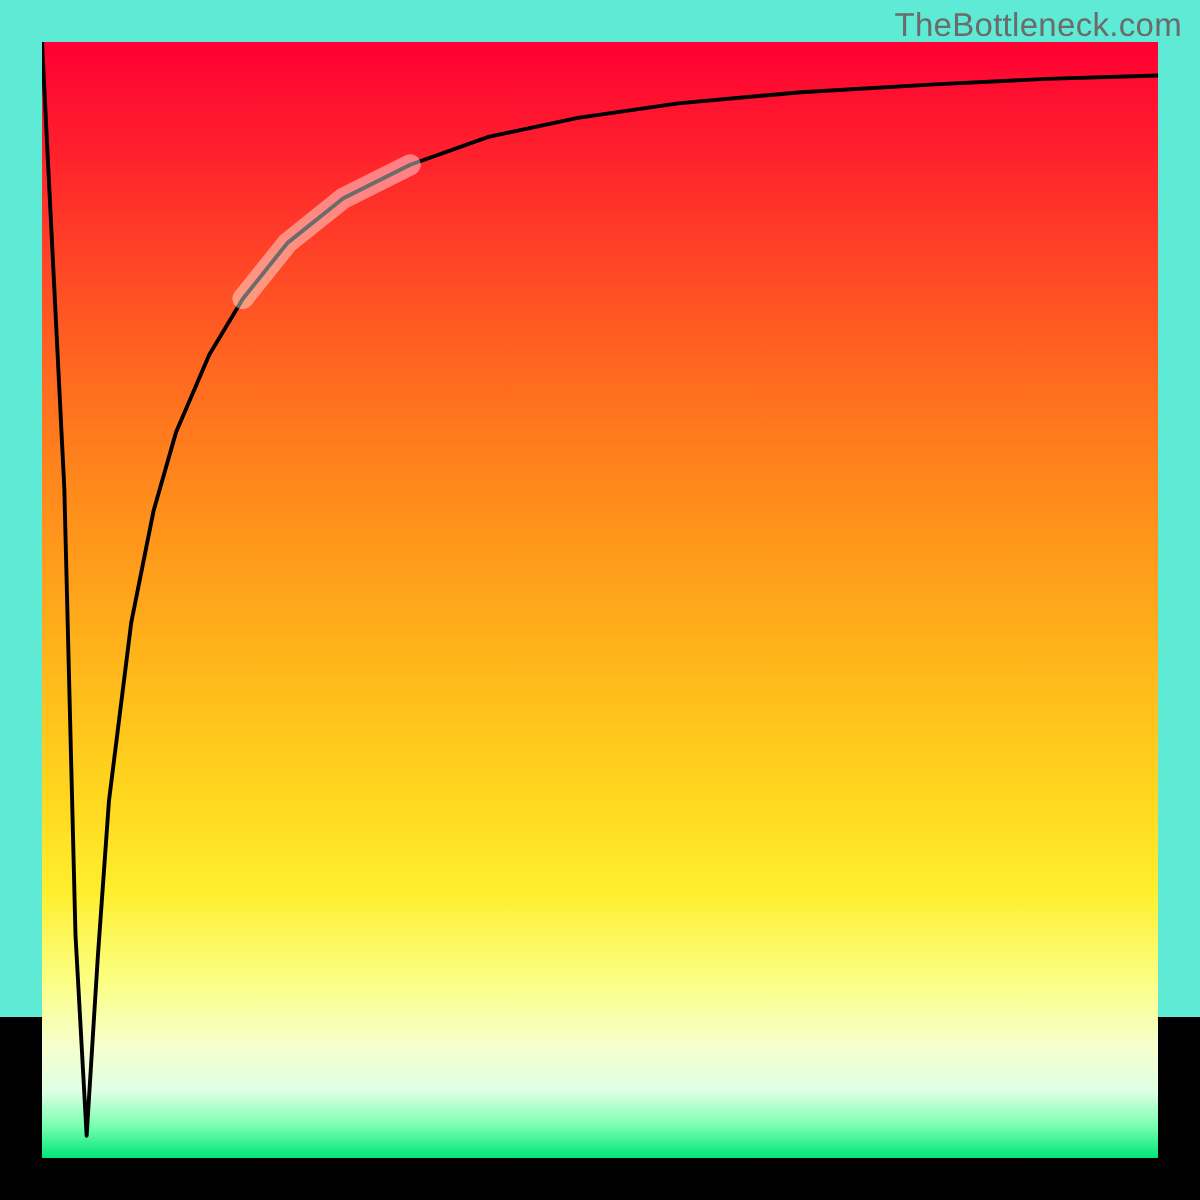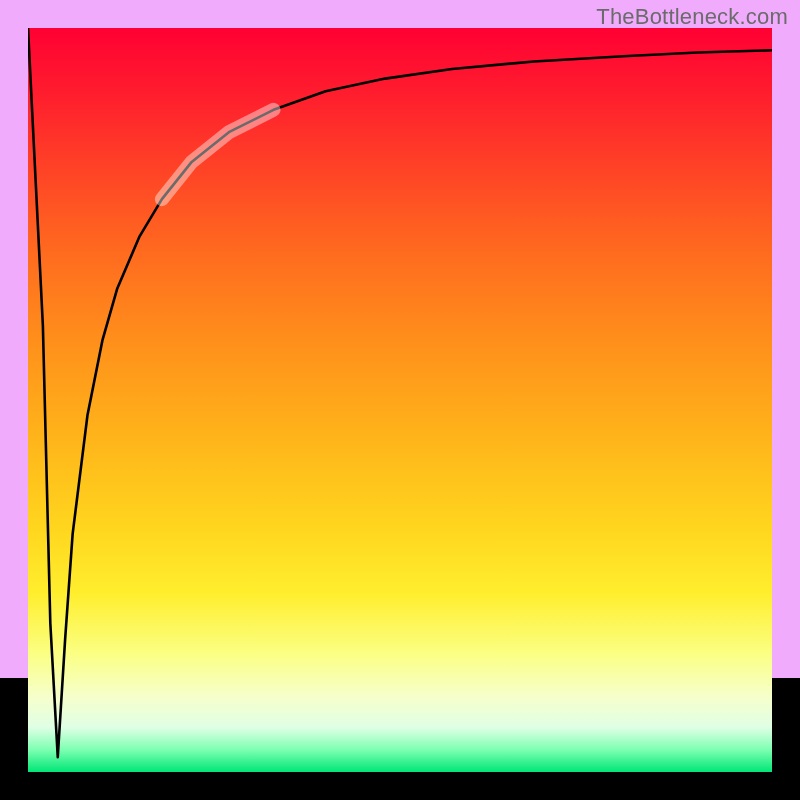--- a/index.html
+++ b/index.html
@@ -8,21 +8,21 @@
     width: 800px;
     height: 800px;
     overflow: hidden;
     background: #000;
     font-family: Arial, Helvetica, sans-serif;
   }
   .chart-wrap {
     position: relative;
     width: 800px;
     height: 678px;
-    background: #f0abfc;
+    background: #5eead4;
   }
   .plot-area {
     position: absolute;
     left: 28px;
     top: 28px;
     width: 744px;
     height: 744px;
     overflow: hidden;
   }
   .gradient-bg {

